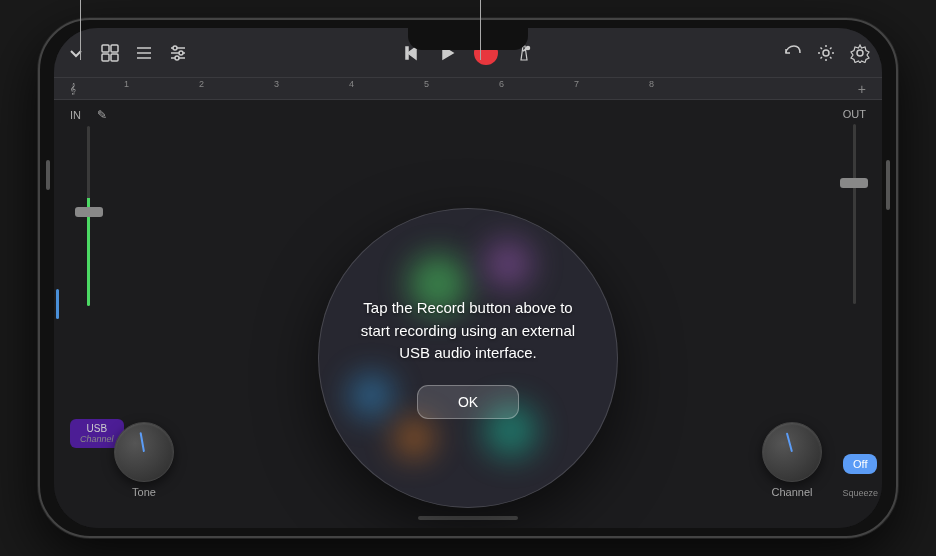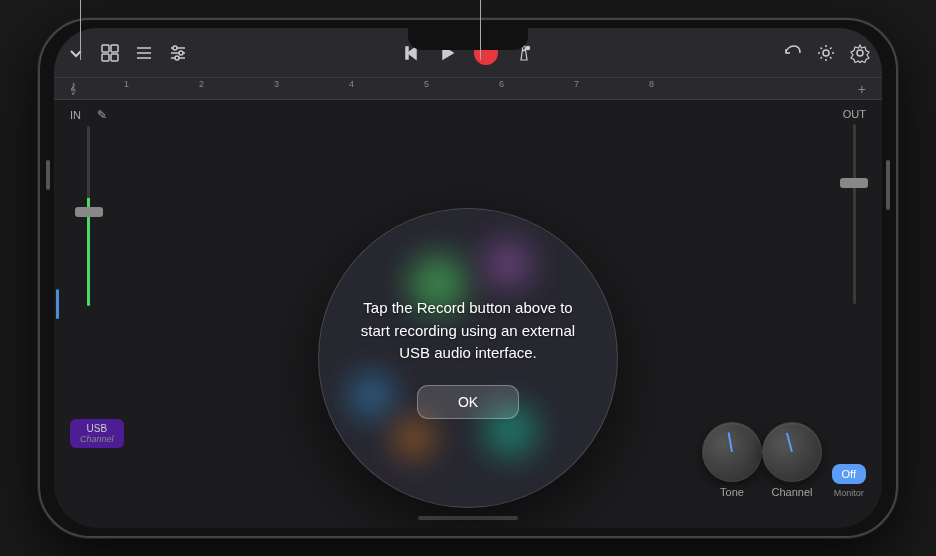--- a/index.html
+++ b/index.html
@@ -302,21 +302,21 @@
     }
 
     
     .knobs-area {
       position: absolute;
       bottom: 10px;
       left: 0;
       right: 0;
       display: flex;
       align-items: flex-end;
-      justify-content: flex-end;
+      justify-content: space-between;
       padding: 0 60px;
     }
 
     .knob-container {
       display: flex;
       flex-direction: column;
       align-items: center;
       gap: 4px;
     }
 
@@ -352,25 +352,25 @@
 
     .knob-label {
       color: #aaa;
       font-size: 11px;
     }
 
     
     .monitor-section {
       position: absolute;
       bottom: 10px;
-      right: 16px;
-      display: flex;
-      flex-direction: column;
-      align-items: center;
-      gap: 2px;
+      right: 4px;
+      display: flex;
+      flex-direction: column;
+      align-items: center;
+      gap: 12px;
     }
 
     .monitor-toggle {
       background: #3a3a3e;
       border-radius: 8px;
       overflow: hidden;
       display: flex;
       flex-direction: column;
     }
 
@@ -691,21 +691,21 @@
             <div class="knob-indicator squeeze-indicator"></div>
           </div>
           <span class="knob-label">Channel</span>
         </div>
       </div>
 
       <div class="monitor-section">
         <div class="monitor-toggle">
           <div class="monitor-off">Off</div>
         </div>
-        <span class="monitor-label">Monitor</span>
+        <span class="monitor-label">Squeeze</span>
       </div>
 
       <div class="dialog-overlay">
         <div class="dialog-circle">
           <div class="dialog-bg-orbs">
             <div class="orb orb-green"></div>
             <div class="orb orb-purple"></div>
             <div class="orb orb-blue"></div>
             <div class="orb orb-teal"></div>
             <div class="orb orb-orange"></div>

